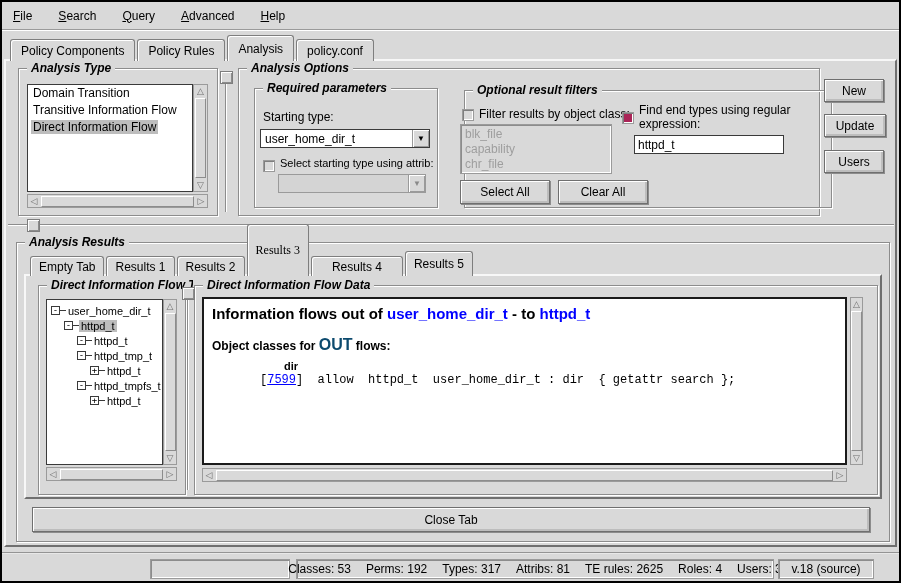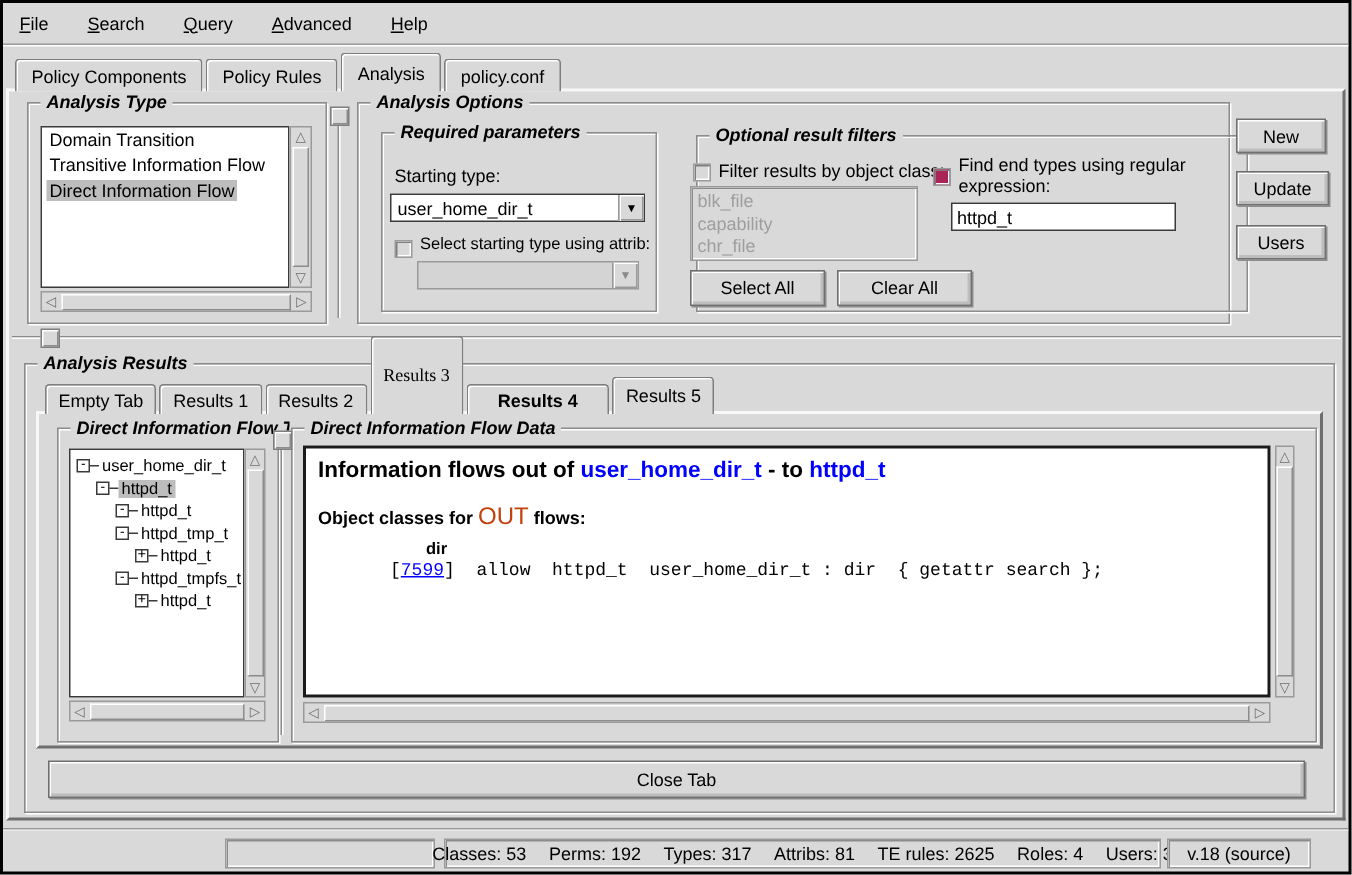--- a/index.html
+++ b/index.html
@@ -71,21 +71,21 @@
   .node-line{width:6px;height:1px;background:#3a3a3a;flex:none;}
   .node-label{padding:0 2px;}
   .tree-row.selected .node-label{background:#bdbdbd;}
   .lv0{margin-left:4px;}.lv1{margin-left:17px;}.lv2{margin-left:30px;}.lv3{margin-left:43px;}
   
   .data-text{position:absolute;background:#fff;border:2px solid #1a1a1a;box-sizing:border-box;
     overflow:hidden;padding:6px 0 0 8px;}
   .data-heading{font-size:15px;font-weight:bold;white-space:pre;}
   .blue{color:#0000ff;}
   .data-sub{margin-top:14px;font-size:12px;font-weight:bold;white-space:pre;}
-  .flow-big{font-size:16px;font-weight:normal;color:#c2410c;}
+  .flow-big{font-size:16px;font-weight:bold;color:#0c4a6e;}
   .obj-class{margin-top:6px;margin-left:72px;font-size:11px;font-weight:bold;}
   .rule-line{margin-left:48px;margin-top:1px;font-family:"Liberation Mono","DejaVu Sans Mono",monospace;
     font-size:12px;white-space:pre;}
   .rule-id{color:#0000ff;text-decoration:underline;}
   
   .text-input{position:absolute;background:#fff;border:1px solid #3a3a3a;box-sizing:border-box;
     font-family:"Liberation Sans",sans-serif;font-size:12px;padding:0 3px;outline:none;}
   
   .statusbar{position:absolute;left:0;top:550px;width:897px;height:27px;
     border-top:2px groove #e8e8e8;}
@@ -201,21 +201,21 @@
       </div>
     <div class="tab" style="height:19px;padding:0 8px;">
         <span>Results 1</span>
       </div>
     <div class="tab" style="height:19px;padding:0 8px;">
         <span>Results 2</span>
       </div>
     <div class="tab" style="height:19px;padding:16px 8px;font-family:Liberation Serif, serif;">
         <span>Results 3</span>
       </div>
-    <div class="tab" style="height:19px;padding:0 20px;font-weight:bold;">
+    <div class="tab" style="height:19px;padding:0 20px;">
         <span>Results 4</span>
       </div>
     <div class="tab selected" style="height:24px;padding:0 8px;">
         <span>Results 5</span>
       </div>
   </div>
 
   <div class="pane" style="left:22px;top:272px;width:858px;height:225px;"></div>
 
   <div class="group" style="left:36px;top:283px;width:146px;height:208px;">

